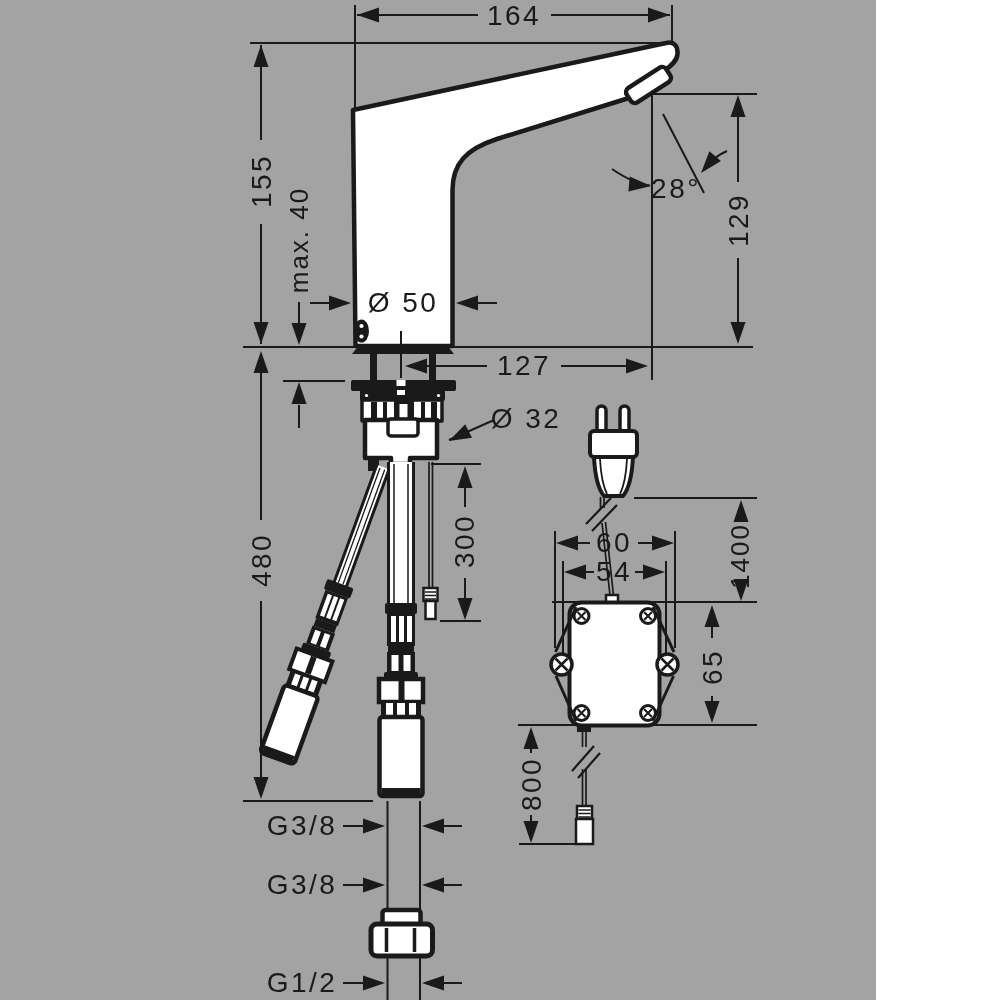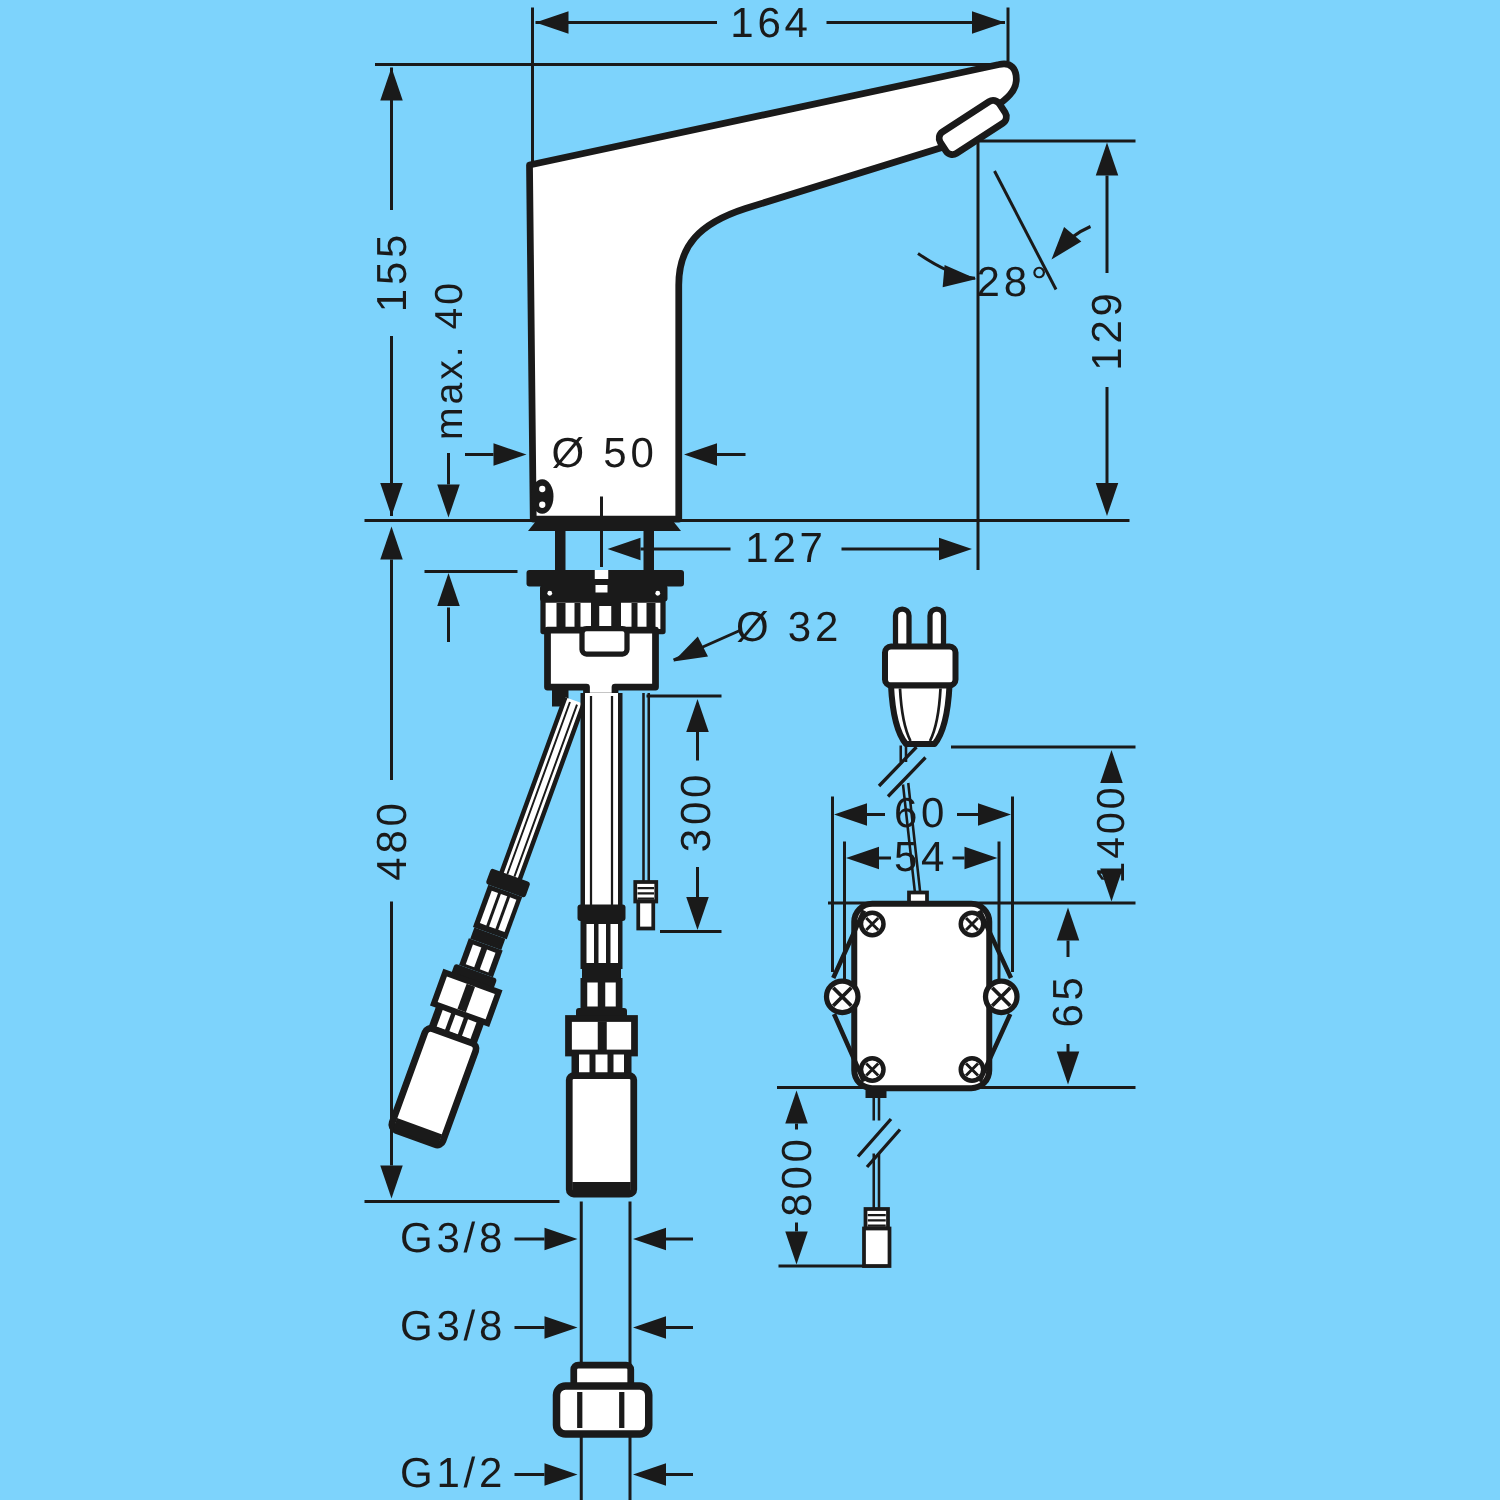--- a/index.html
+++ b/index.html
@@ -1,16 +1,16 @@
 <!DOCTYPE html>
 <html><head>
 <meta charset="utf-8">
 <style>
   html,body{margin:0;padding:0;background:#ffffff;}
-  .stage{position:relative;width:1000px;height:1000px;background:#7dd3fc;overflow:hidden;}
+  .stage{position:relative;width:876px;height:1000px;background:#a3a3a3;overflow:hidden;}
   svg{position:absolute;inset:0;}
   svg text{
     font-family:"Liberation Sans","DejaVu Sans",sans-serif;
     fill:#1a1a1a;
     font-size:28px;
     letter-spacing:2.5px;
   }
   svg text.small{font-size:26px;letter-spacing:2px;}
   .ln{stroke:#1a1a1a;stroke-width:2;fill:none;}
   .thin{stroke:#1a1a1a;stroke-width:1.7;fill:none;}

